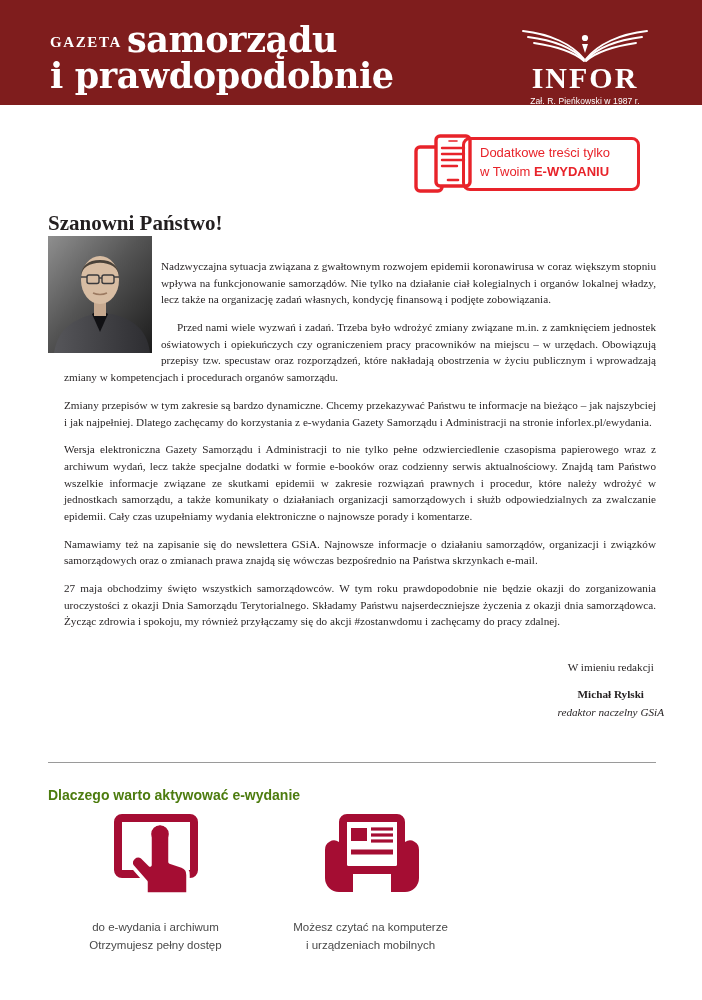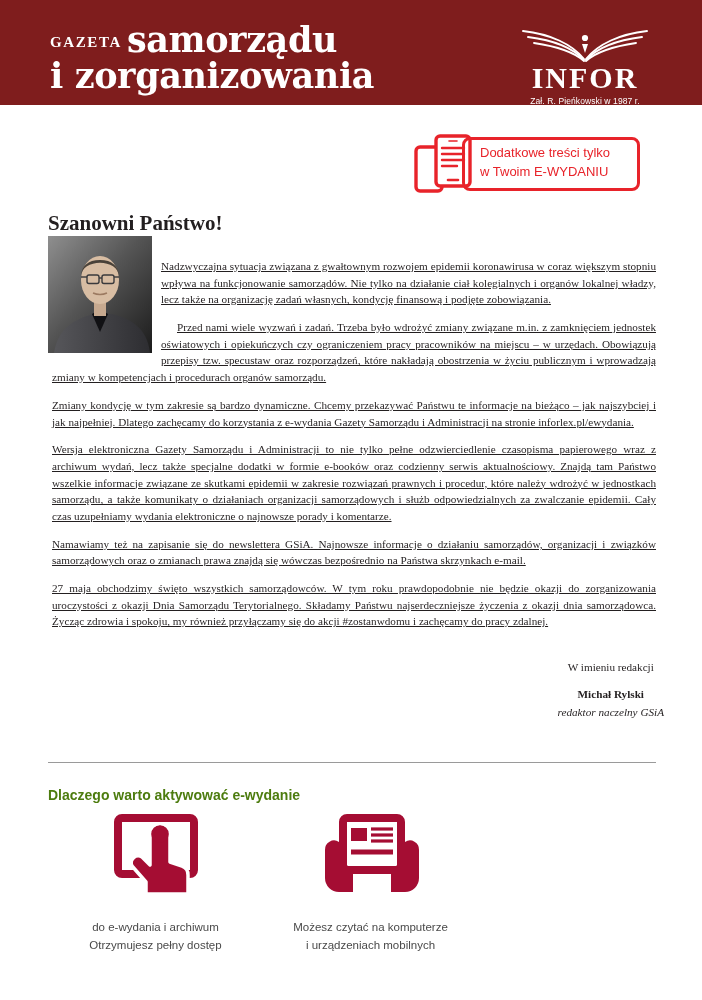--- a/index.html
+++ b/index.html
@@ -96,21 +96,21 @@
   .ewyd-text {
     position: absolute;
     left: 66px;
     top: 11px;
     width: 150px;
     font-family: "Liberation Sans", sans-serif;
     font-size: 13px;
     color: #e8232a;
     line-height: 1.45;
   }
-  .ewyd-text b { font-weight: normal; }
+  .ewyd-text b { font-weight: bold; }
   .ewyd-devices {
     position: absolute;
     left: 0; top: 0;
     width: 66px; height: 64px;
   }
 
   
   .letter-title {
     position: absolute;
     left: 48px;
@@ -134,21 +134,21 @@
     position: absolute;
     left: 48px;
     top: 258px;
     width: 608px;
     font-family: "Liberation Serif", serif;
     font-size: 11.2px;
     line-height: 1.49;
     text-align: justify;
     color: #231f20;
   }
-  .letter-body p { margin: 0 0 11px 4px; text-decoration: underline; }
+  .letter-body p { margin: 0 0 11px 16px; }
   .letter-body p.indent { text-indent: 16px; }
   .float-gap {
     float: left;
     width: 113px;
     height: 98px;
   }
 
   
   .signature {
     position: absolute;
@@ -212,21 +212,21 @@
 <body>
 
 <div class="header-band">
 
   <div class="masthead">
     <span class="masthead-line1">
       <span class="masthead-eyebrow">GAZETA</span>
       <span class="masthead-big">samorządu</span>
     </span>
     <span class="masthead-line2">
-      <span class="masthead-big">i zorganizowania</span>
+      <span class="masthead-big">i prawdopodobnie</span>
     </span>
   </div>
 
   <div class="infor-logo">
     <svg class="infor-bird" width="130" height="36" viewBox="0 0 130 36">
       <g fill="none" stroke="#ffffff" stroke-width="1.9" stroke-linecap="round">
         <path d="M3 3 C30 6 52 16 64 31"></path>
         <path d="M8 9 C32 12 53 20 64 32"></path>
         <path d="M14 15 C34 18 54 24 64 33"></path>
         <path d="M127 3 C100 6 78 16 66 31"></path>
@@ -290,21 +290,21 @@
       <line x1="66" y1="41" x2="71" y2="41"></line>
     </g>
     <path d="M45 57 Q52 60 59 57" fill="none" stroke="#9c7a61" stroke-width="1.5"></path>
   </svg>
 </div>
 
 <div class="letter-body">
   <div class="float-gap"></div>
   <p>Nadzwyczajna sytuacja związana z gwałtownym rozwojem epidemii koronawirusa w coraz większym stopniu wpływa na funkcjonowanie samorządów. Nie tylko na działanie ciał kolegialnych i organów lokalnej władzy, lecz także na organizację zadań własnych, kondycję finansową i podjęte zobowiązania.</p>
   <p class="indent">Przed nami wiele wyzwań i zadań. Trzeba było wdrożyć zmiany związane m.in. z zamknięciem jednostek oświatowych i opiekuńczych czy ograniczeniem pracy pracowników na miejscu – w urzędach. Obowiązują przepisy tzw. specustaw oraz rozporządzeń, które nakładają obostrzenia w życiu publicznym i wprowadzają zmiany w kompetencjach i procedurach organów samorządu.</p>
-  <p>Zmiany kondycję w tym zakresie są bardzo dynamiczne. Chcemy przekazywać Państwu te informacje na bieżąco – jak najszybciej i jak najpełniej. Dlatego zachęcamy do korzystania z e-wydania Gazety Samorządu i Administracji na stronie inforlex.pl/ewydania.</p>
+  <p>Zmiany przepisów w tym zakresie są bardzo dynamiczne. Chcemy przekazywać Państwu te informacje na bieżąco – jak najszybciej i jak najpełniej. Dlatego zachęcamy do korzystania z e-wydania Gazety Samorządu i Administracji na stronie inforlex.pl/ewydania.</p>
   <p>Wersja elektroniczna Gazety Samorządu i Administracji to nie tylko pełne odzwierciedlenie czasopisma papierowego wraz z archiwum wydań, lecz także specjalne dodatki w formie e-booków oraz codzienny serwis aktualnościowy. Znajdą tam Państwo wszelkie informacje związane ze skutkami epidemii w zakresie rozwiązań prawnych i procedur, które należy wdrożyć w jednostkach samorządu, a także komunikaty o działaniach organizacji samorządowych i służb odpowiedzialnych za zwalczanie epidemii. Cały czas uzupełniamy wydania elektroniczne o najnowsze porady i komentarze.</p>
   <p>Namawiamy też na zapisanie się do newslettera GSiA. Najnowsze informacje o działaniu samorządów, organizacji i związków samorządowych oraz o zmianach prawa znajdą się wówczas bezpośrednio na Państwa skrzynkach e-mail.</p>
   <p>27 maja obchodzimy święto wszystkich samorządowców. W tym roku prawdopodobnie nie będzie okazji do zorganizowania uroczystości z okazji Dnia Samorządu Terytorialnego. Składamy Państwu najserdeczniejsze życzenia z okazji dnia samorządowca. Życząc zdrowia i spokoju, my również przyłączamy się do akcji #zostanwdomu i zachęcamy do pracy zdalnej.</p>
 </div>
 
 <div class="signature">
   <div>W imieniu redakcji</div>
   <div class="sig-name">Michał Rylski</div>
   <div class="sig-role">redaktor naczelny GSiA</div>
 </div>

